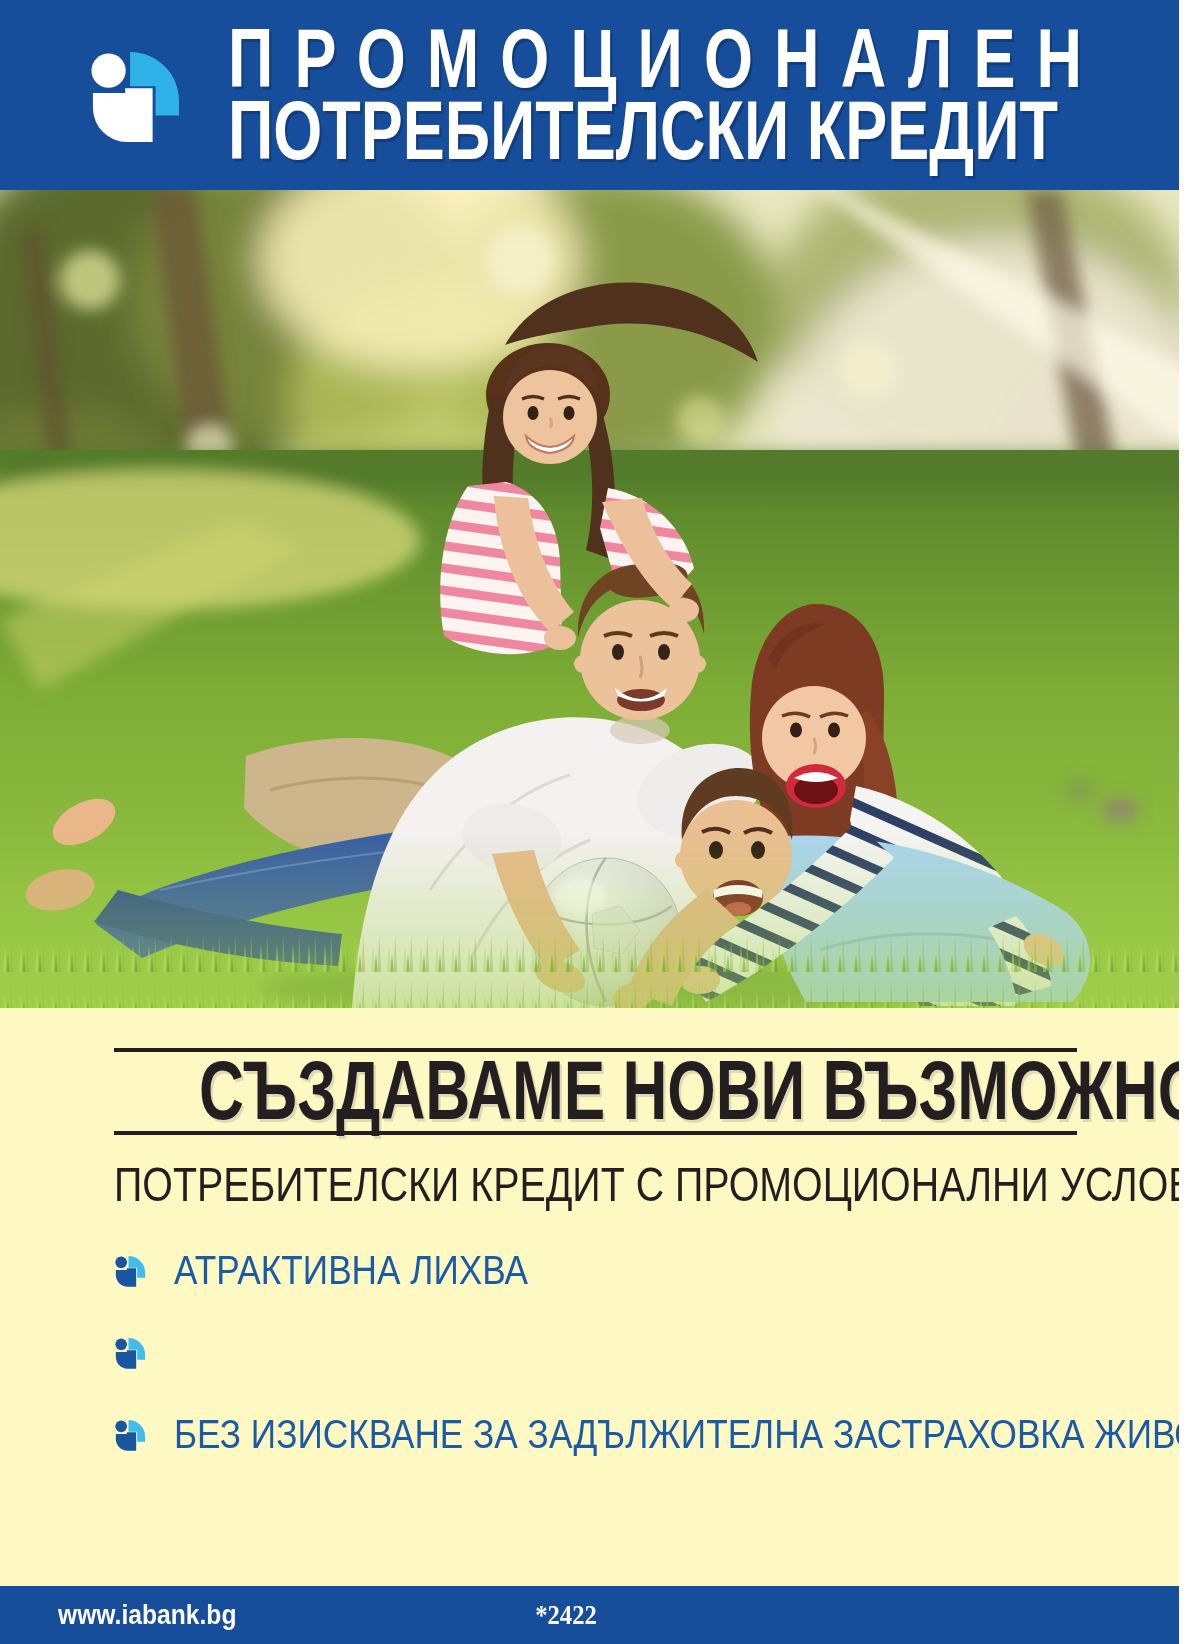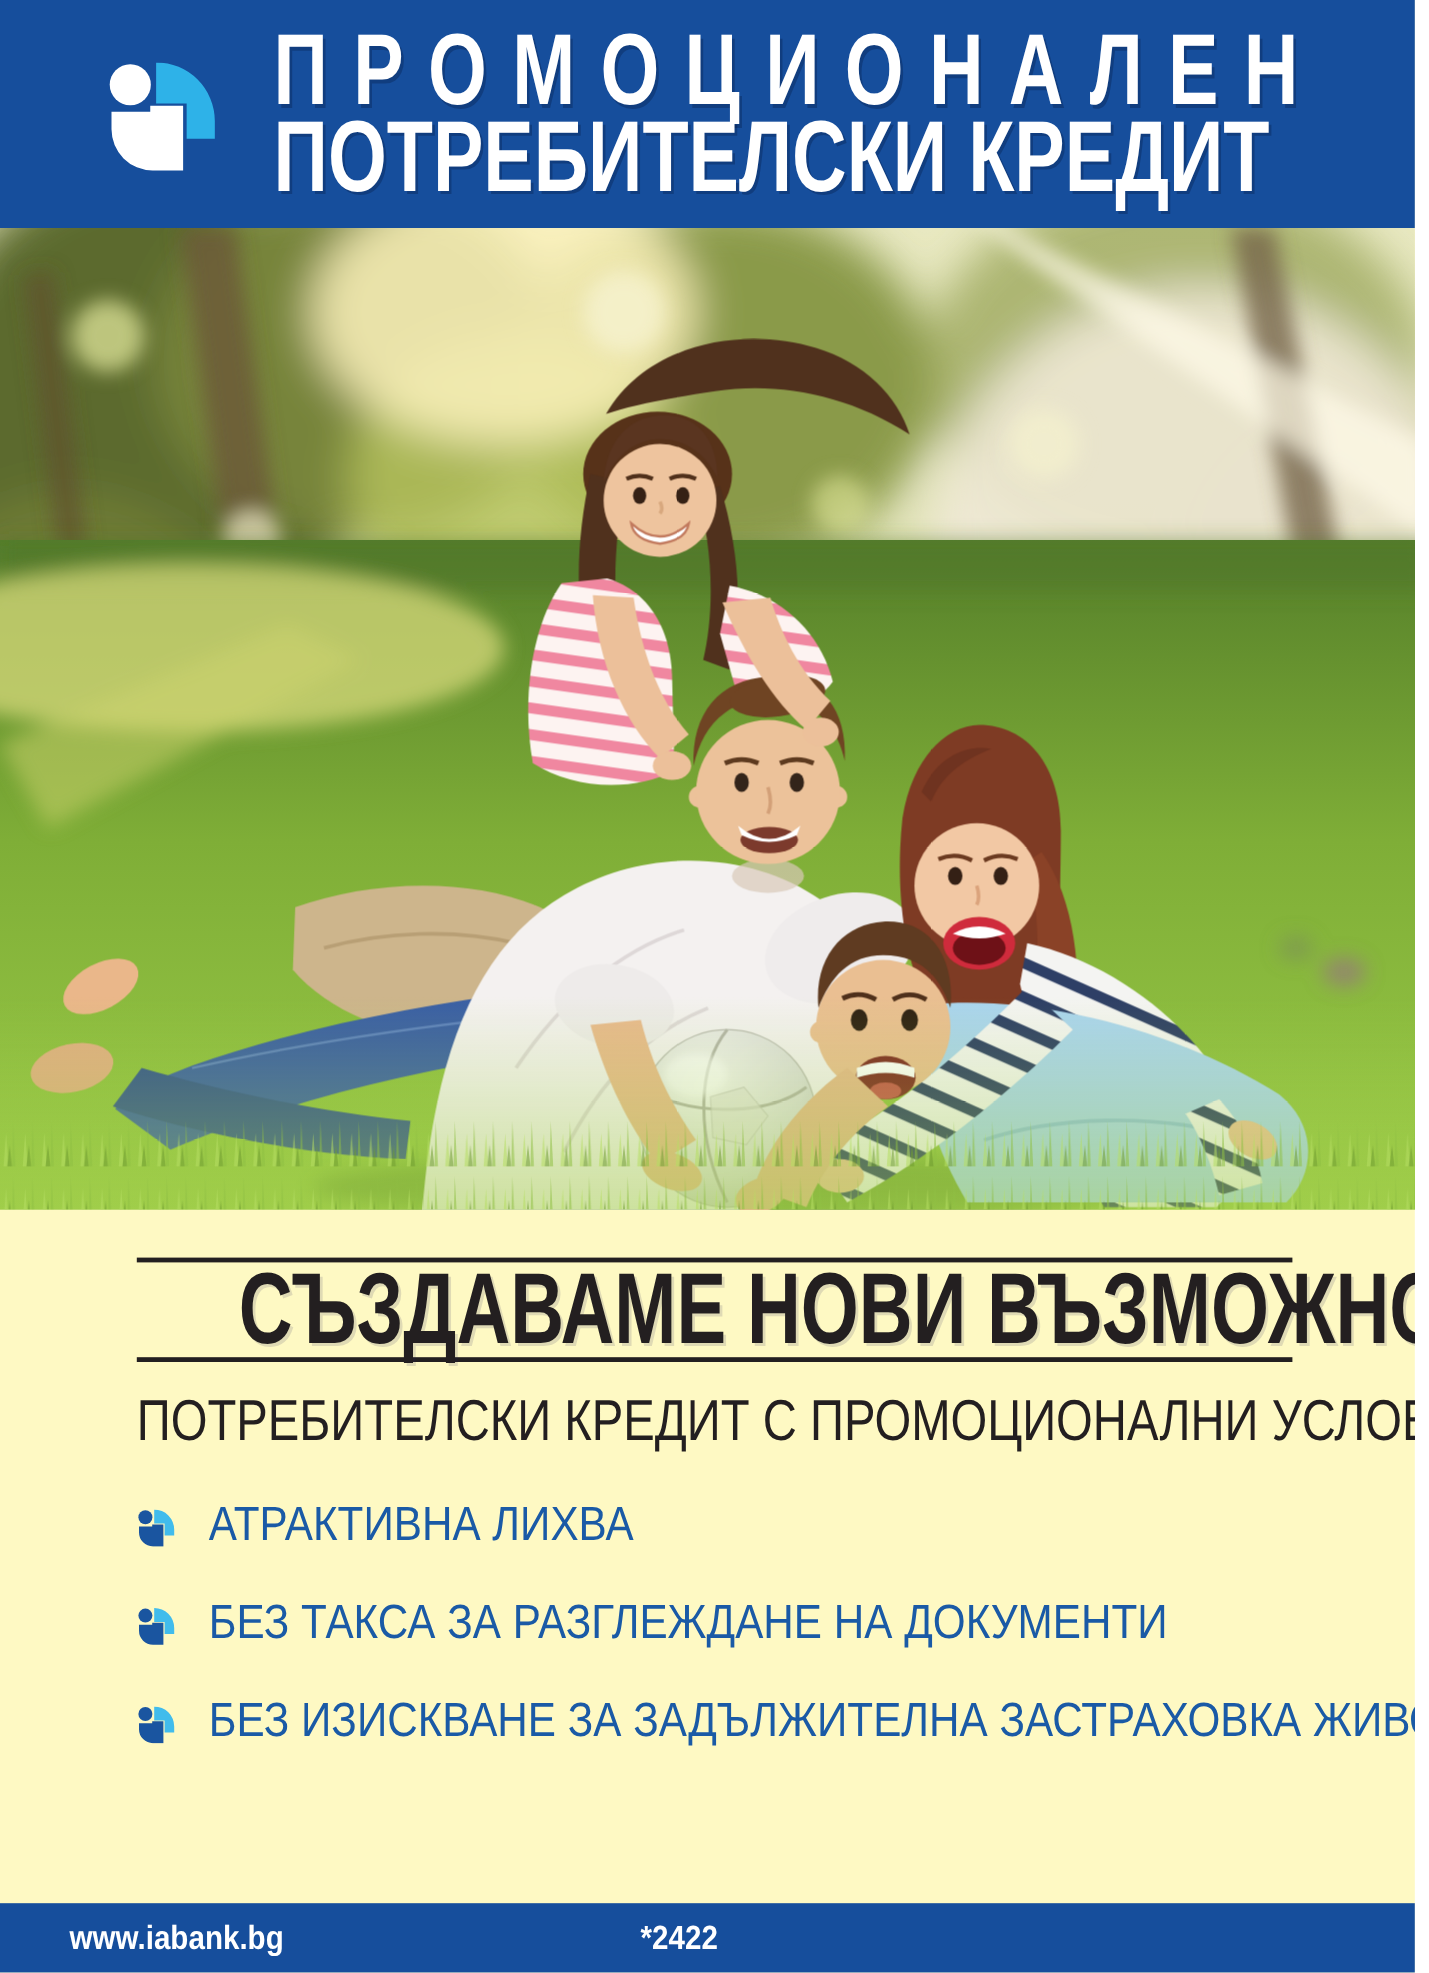--- a/index.html
+++ b/index.html
@@ -24,31 +24,31 @@
   .rule{height:4px;background:#231F20;margin:0 114px;}
   .rule.top{margin-top:40px;}
   .rule.bottom{margin-top:4px;}
   .headline{margin:2px 0 0 0;text-align:center;color:#231F20;font-weight:bold;
             font-size:84px;line-height:73px;text-shadow:3px 3px 0 rgba(35,35,90,0.14);}
   .headline .hl{display:block;white-space:nowrap;}
   .headline .hl > span{display:inline-block;transform:scaleX(0.74);transform-origin:50% 50%;}
   .subheading{margin:30px 0 0 114px;color:#231F20;font-weight:normal;font-size:48px;line-height:40px;white-space:nowrap;}
   .subheading > span{display:inline-block;transform:scaleX(0.82);transform-origin:0 50%;}
   .benefits{list-style:none;margin:46px 0 0 0;padding:0 0 0 114px;}
-  .benefit{display:flex;align-items:flex-end;height:38px;margin-bottom:44px;text-decoration:underline;}
+  .benefit{display:flex;align-items:center;height:38px;margin-bottom:44px;text-decoration:underline;}
   .benefit-icon{width:32px;height:31px;flex:0 0 32px;margin-top:2px;}
   .benefit-label{margin-left:28px;color:#1A5AA6;font-size:40px;line-height:38px;white-space:nowrap;}
   .benefit-label > span{display:inline-block;transform:scaleX(0.88);transform-origin:0 50%;}
 
   
   .footer{position:absolute;left:0;bottom:0;width:1191px;height:58px;background:#164E9C;color:#fff;}
   .footer .ft{position:absolute;top:0;height:58px;line-height:58px;font-weight:bold;font-size:28px;white-space:nowrap;}
   .footer .ft > span{display:inline-block;transform:scaleX(0.88);}
   .ft.website{left:58px;}.ft.website > span{transform-origin:0 50%;}
-  .ft.shortcode{left:47.5%;transform:translateX(-50%);}
+  .ft.shortcode{left:47.5%;transform:translateX(-50%);font-family:Liberation Serif, serif;}
   .ft.phone{right:58px;}.ft.phone > span{transform-origin:100% 50%;}
 </style>
 </head>
 <body>
 
 <div class="poster">
 
   <header class="header">
     <svg class="logo" viewBox="0 0 95 93" xmlns="http://www.w3.org/2000/svg" aria-hidden="true">
       <circle cx="21" cy="19" r="17.5" fill="#ffffff"></circle>
@@ -254,21 +254,20 @@
           <path d="M38 37 H66 V92 H40 A35 35 0 0 1 5 57 V42 H38 Z" fill="#1A55A0"></path>
         </svg>
         <span class="benefit-label"><span>АТРАКТИВНА ЛИХВА</span></span>
       </li>
       <li class="benefit">
         <svg class="benefit-icon" viewBox="0 0 95 93" aria-hidden="true">
           <circle cx="21" cy="19" r="17.5" fill="#1A55A0"></circle>
           <path d="M43 0 A50 50 0 0 1 93 50 V65 H69 V35 H43 Z" fill="#41BCEC"></path>
           <path d="M38 37 H66 V92 H40 A35 35 0 0 1 5 57 V42 H38 Z" fill="#1A55A0"></path>
         </svg>
-        <span class="benefit-label"><span>БЕЗ ТАКСА ЗА РАЗГЛЕЖДАНЕ НА ДОКУМЕНТИ</span></span>
       </li>
       <li class="benefit">
         <svg class="benefit-icon" viewBox="0 0 95 93" aria-hidden="true">
           <circle cx="21" cy="19" r="17.5" fill="#1A55A0"></circle>
           <path d="M43 0 A50 50 0 0 1 93 50 V65 H69 V35 H43 Z" fill="#41BCEC"></path>
           <path d="M38 37 H66 V92 H40 A35 35 0 0 1 5 57 V42 H38 Z" fill="#1A55A0"></path>
         </svg>
         <span class="benefit-label"><span>БЕЗ ИЗИСКВАНЕ ЗА ЗАДЪЛЖИТЕЛНА ЗАСТРАХОВКА ЖИВОТ</span></span>
       </li>
     </ul>

